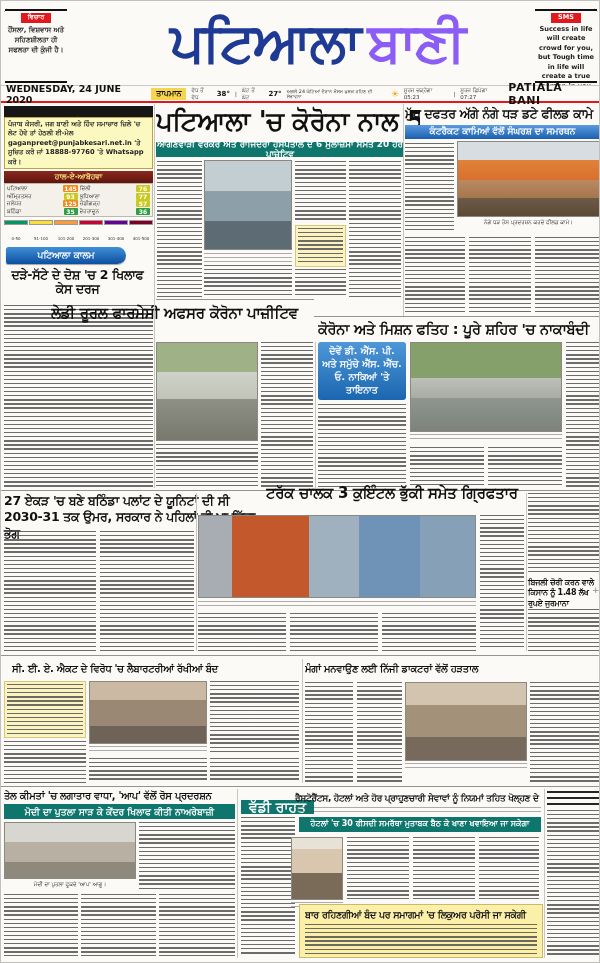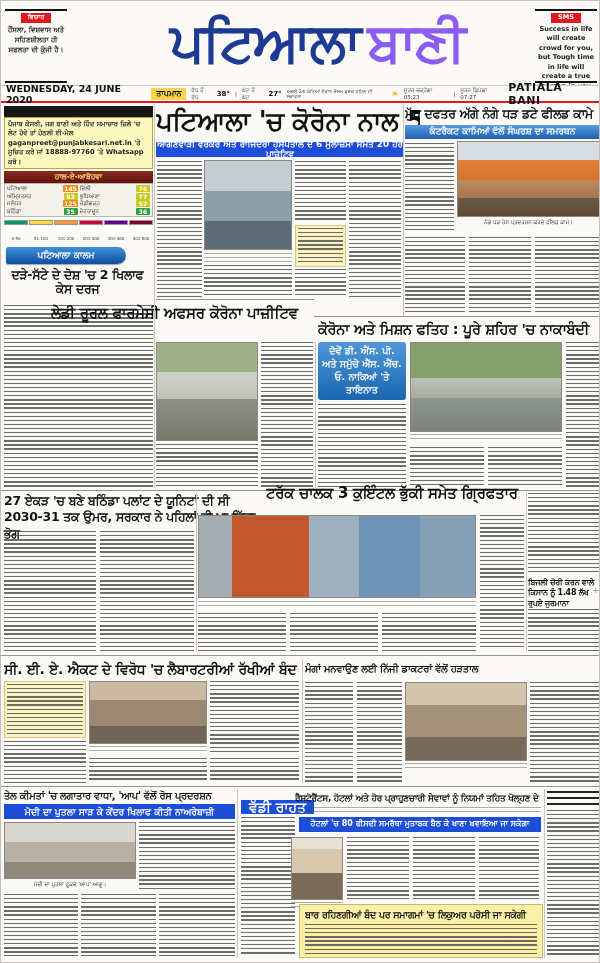--- a/index.html
+++ b/index.html
@@ -1,21 +1,21 @@
 <!DOCTYPE html>
 <html><head>
 <meta charset="utf-8">
 <style>
   *{margin:0;padding:0;box-sizing:border-box}
   html,body{background:#a8a6a2;font-family:"DejaVu Sans",sans-serif}
   #page{position:relative;width:600px;height:963px;margin:0 auto;background:#fbfaf7;overflow:hidden;border:1px solid #c2c0bc}
   .abs{position:absolute}
   .hl{font-weight:bold;color:#101010;line-height:1.15;letter-spacing:-.3px}
   .clip{white-space:nowrap;overflow:hidden}
-  .redbar{background:#1d4ed8;color:#fff;font-weight:bold;display:flex;align-items:center;justify-content:center;text-align:center;line-height:1.05}
+  .redbar{background:#0f766e;color:#fff;font-weight:bold;display:flex;align-items:center;justify-content:center;text-align:center;line-height:1.05}
   .bluebar{background:linear-gradient(#5a9be0,#1b5fae);color:#fff;font-weight:bold;display:flex;align-items:center;justify-content:center;text-align:center;line-height:1.05}
   .bluebox{background:linear-gradient(#4e97d8,#1b66b0);color:#fff;font-weight:bold;text-align:center;display:flex;align-items:center;justify-content:center;padding:3px;border-radius:3px;line-height:1.35}
   .sim{background-image:repeating-linear-gradient(to bottom,#4d4d4d 0px,#4d4d4d 1.3px,transparent 1.3px,transparent 4.1px);opacity:.82}
   .sim.light{opacity:.45}
   .sim.bold{background-image:repeating-linear-gradient(to bottom,#191919 0px,#191919 2.2px,transparent 2.2px,transparent 6px);opacity:.95}
   .photo{border:1px solid #8a887f}
   .cap{font-size:5.5px;color:#1c1c1c;text-align:center;line-height:1.25;overflow:hidden}
   .vrule{border-left:1px solid #c9c6bf}
   .hsep{border-top:1px solid #97948e}
   .plus{color:#8a8880;font-size:9px;line-height:1}
@@ -196,21 +196,21 @@
   <div class="abs sim" style="left:479px;top:514px;width:44px;height:133px"></div>
   <div class="abs sim" style="left:197px;top:612px;width:88px;height:38px"></div>
   <div class="abs sim" style="left:289px;top:612px;width:88px;height:38px"></div>
   <div class="abs sim" style="left:381px;top:612px;width:94px;height:38px"></div>
 
   <div class="abs sim" style="left:527px;top:492px;width:72px;height:82px"></div>
   <div class="abs hl" style="left:527px;top:577px;width:72px;height:28px;font-size:8px;line-height:1.3">ਬਿਜਲੀ ਚੋਰੀ ਕਰਨ ਵਾਲੇ ਕਿਸਾਨ ਨੂੰ 1.48 ਲੱਖ ਰੁਪਏ ਜੁਰਮਾਨਾ</div>
   <div class="abs sim" style="left:527px;top:608px;width:72px;height:42px"></div>
 
   <div class="abs hsep" style="left:0;top:654px;width:600px"></div>
-  <div class="abs hl clip" style="left:3px;top:659px;width:295px;height:18px;font-size:14px;line-height:18px">ਸੀ. ਈ. ਏ. ਐਕਟ ਦੇ ਵਿਰੋਧ 'ਚ ਲੈਬਾਰਟਰੀਆਂ ਰੱਖੀਆਂ ਬੰਦ</div>
+  <div class="abs hl clip" style="left:11px;top:659px;width:295px;height:18px;font-size:10px;line-height:18px">ਸੀ. ਈ. ਏ. ਐਕਟ ਦੇ ਵਿਰੋਧ 'ਚ ਲੈਬਾਰਟਰੀਆਂ ਰੱਖੀਆਂ ਬੰਦ</div>
   <div class="abs ybox" style="left:3px;top:680px;width:82px;height:57px;padding:2px">
       <div class="sim" style="height:100%"></div>
     </div>
   <div class="abs photo ph-meet" style="left:88px;top:680px;width:118px;height:63px"></div>
   <div class="abs sim light" style="left:88px;top:745px;width:118px;height:8px"></div>
   <div class="abs sim" style="left:209px;top:680px;width:89px;height:74px"></div>
   <div class="abs sim" style="left:3px;top:740px;width:82px;height:42px"></div>
   <div class="abs sim" style="left:88px;top:757px;width:118px;height:25px"></div>
   <div class="abs sim" style="left:209px;top:757px;width:89px;height:25px"></div>
 
@@ -227,21 +227,21 @@
   <div class="abs photo ph-march" style="left:3px;top:821px;width:132px;height:57px"></div>
   <div class="abs cap" style="left:3px;top:880px;width:132px;height:9px">ਮੋਦੀ ਦਾ ਪੁਤਲਾ ਫੂਕਦੇ 'ਆਪ' ਆਗੂ।</div>
   <div class="abs sim" style="left:138px;top:821px;width:96px;height:68px"></div>
   <div class="abs sim" style="left:3px;top:893px;width:74px;height:62px"></div>
   <div class="abs sim" style="left:80px;top:893px;width:75px;height:62px"></div>
   <div class="abs sim" style="left:158px;top:893px;width:76px;height:62px"></div>
 
   <div class="abs redbar" style="left:240px;top:799px;width:73px;height:14px;font-size:14px">ਵੱਡੀ ਰਾਹਤ</div>
   <div class="abs hl clip" style="left:294px;top:791px;width:246px;height:12px;font-size:9px;line-height:12px">ਰੈਸਟੋਰੈਂਟਸ, ਹੋਟਲਾਂ ਅਤੇ ਹੋਰ ਪ੍ਰਾਹੁਣਚਾਰੀ ਸੇਵਾਵਾਂ ਨੂੰ ਨਿਯਮਾਂ ਤਹਿਤ ਖੋਲ੍ਹਣ ਦੇ ਹੁਕਮ</div>
   <div class="abs sim light" style="left:294px;top:806px;width:246px;height:7px"></div>
-  <div class="abs redbar" style="left:298px;top:816px;width:242px;height:15px;font-size:8px">ਹੋਟਲਾਂ 'ਚ 80 ਫੀਸਦੀ ਸਮਰੱਥਾ ਮੁਤਾਬਕ ਬੈਠ ਕੇ ਖਾਣਾ ਖਵਾਇਆ ਜਾ ਸਕੇਗਾ</div>
+  <div class="abs redbar" style="left:298px;top:816px;width:242px;height:15px;font-size:8px">ਹੋਟਲਾਂ 'ਚ 30 ਫੀਸਦੀ ਸਮਰੱਥਾ ਮੁਤਾਬਕ ਬੈਠ ਕੇ ਖਾਣਾ ਖਵਾਇਆ ਜਾ ਸਕੇਗਾ</div>
   <div class="abs sim" style="left:240px;top:816px;width:54px;height:139px"></div>
   <div class="abs photo ph-port" style="left:290px;top:836px;width:52px;height:63px"></div>
   <div class="abs sim light" style="left:290px;top:901px;width:52px;height:7px"></div>
   <div class="abs sim" style="left:346px;top:836px;width:62px;height:62px"></div>
   <div class="abs sim" style="left:412px;top:836px;width:62px;height:62px"></div>
   <div class="abs sim" style="left:478px;top:836px;width:60px;height:62px"></div>
   <div class="abs ybar" style="left:298px;top:903px;width:244px;height:54px">
     <div class="hl clip" style="font-size:9.5px;height:13px;line-height:13px">ਬਾਰ ਰਹਿਣਗੀਆਂ ਬੰਦ ਪਰ ਸਮਾਗਮਾਂ 'ਚ ਲਿਕੁਅਰ ਪਰੋਸੀ ਜਾ ਸਕੇਗੀ</div>
     <div class="sim" style="height:32px;margin-top:3px"></div>
   </div>

